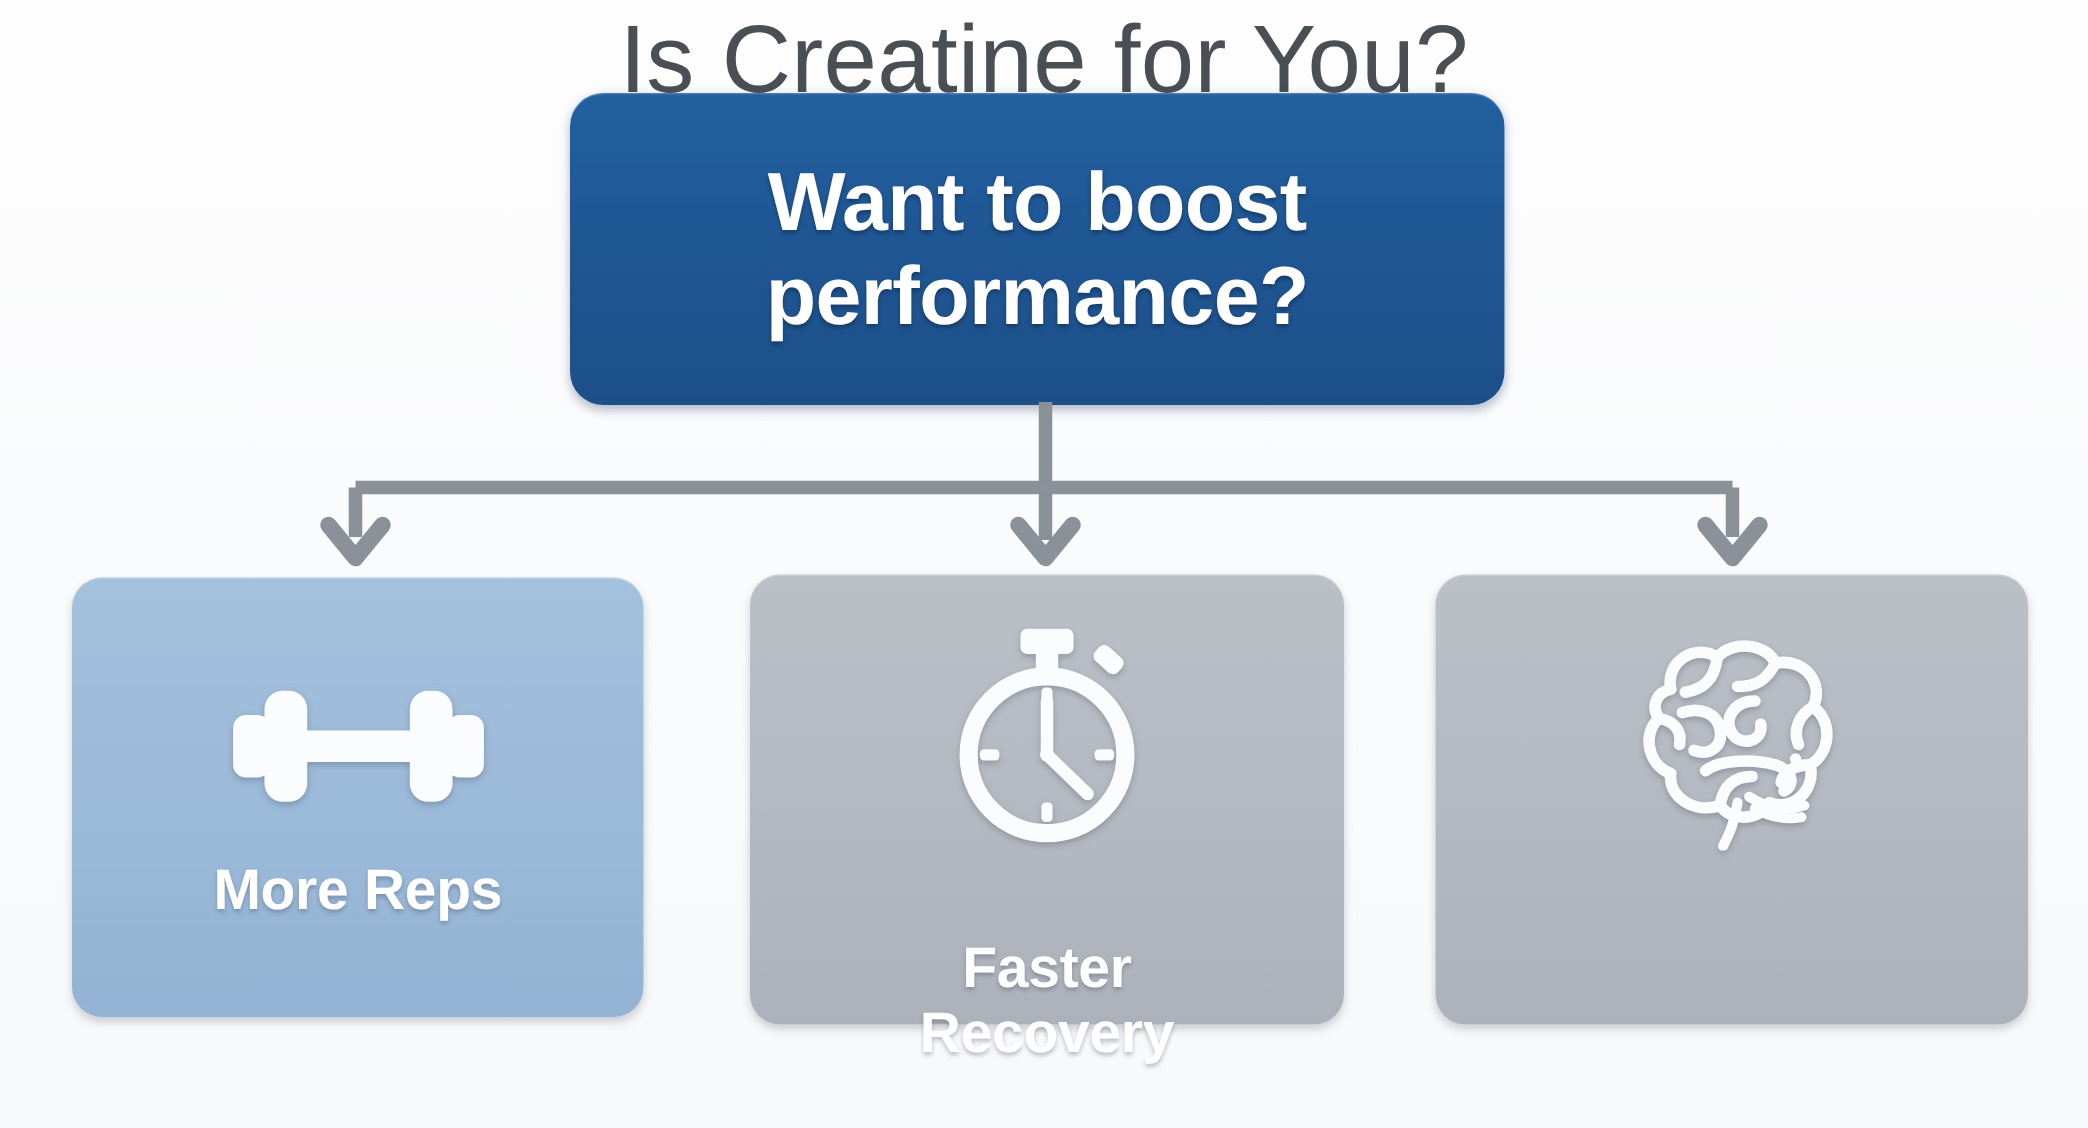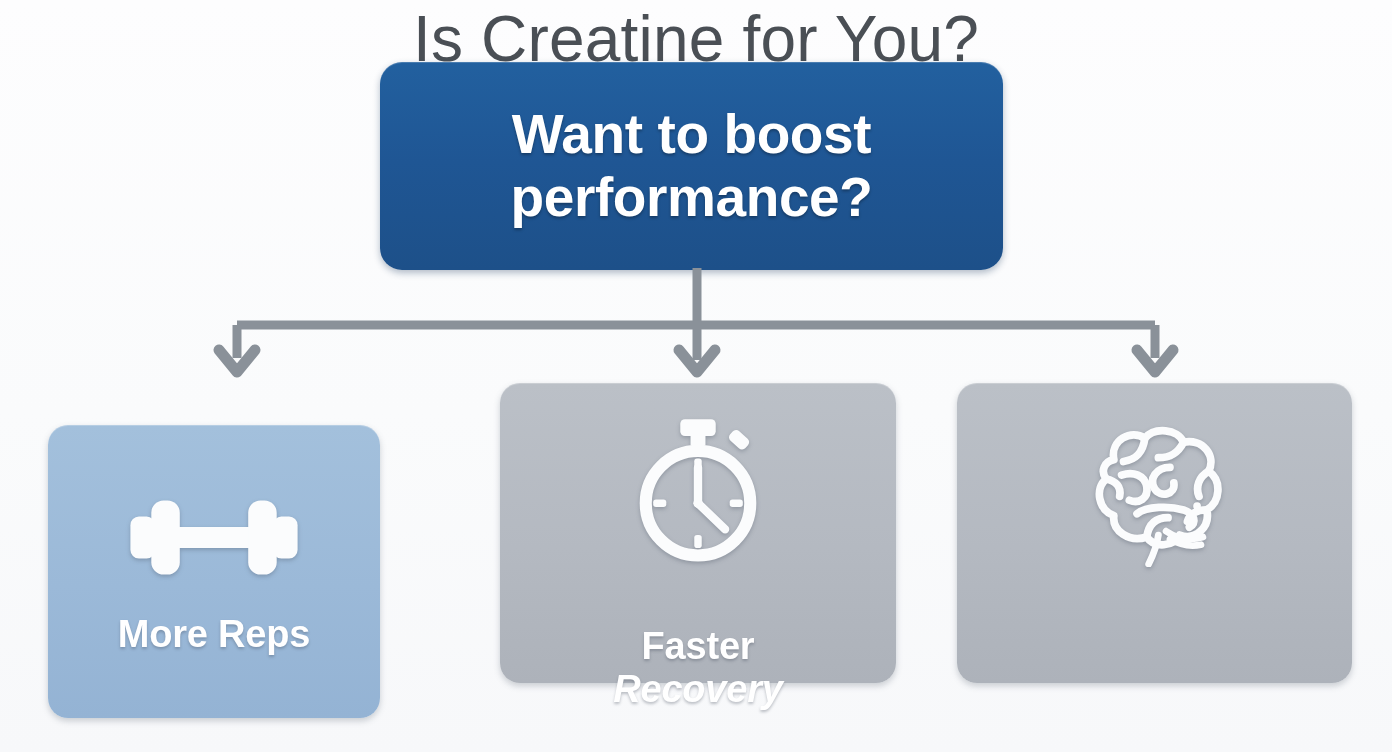--- a/index.html
+++ b/index.html
@@ -75,24 +75,23 @@
     border-radius: 20px;
     box-shadow: 0 3px 6px rgba(70,80,95,0.26),
                 inset 0 1px 0 rgba(255,255,255,0.22);
     display: flex;
     flex-direction: column;
     align-items: center;
   }
   .card-blue {
     left: 48px;
     top: 385px;
-    width: 332px;
+    width: 381px;
     height: 293px;
     background: linear-gradient(180deg,#a3c0dc 0%, #9bb9d8 55%, #94b3d4 100%);
-    margin-top: 40px;
   }
   .card-gray-1 {
     left: 500px;
     top: 383px;
     width: 396px;
     height: 300px;
     background: linear-gradient(180deg,#bbc0c7 0%, #b4b9c1 55%, #adb2ba 100%);
     gap: 48px;
   }
   .card-gray-2 {
@@ -114,21 +113,21 @@
   .card-label {
     color: #ffffff;
     font-size: 38px;
     font-weight: bold;
     line-height: 1.12;
     text-align: center;
     letter-spacing: -0.2px;
     text-shadow: 0 2px 3px rgba(60,70,85,0.33);
     width: 100%;
   }
-  .card-label .l2 { display: block; font-style: italic; }
+  .card-label .l2 { display: block; }
   .label-slot { margin-top: 16px; }
   .label-slot-tight { margin-top: 10px; }
 </style>
 </head>
 <body>
 
 <div id="infographic">
 
   <div class="title">Is Creatine for You?</div>
 

